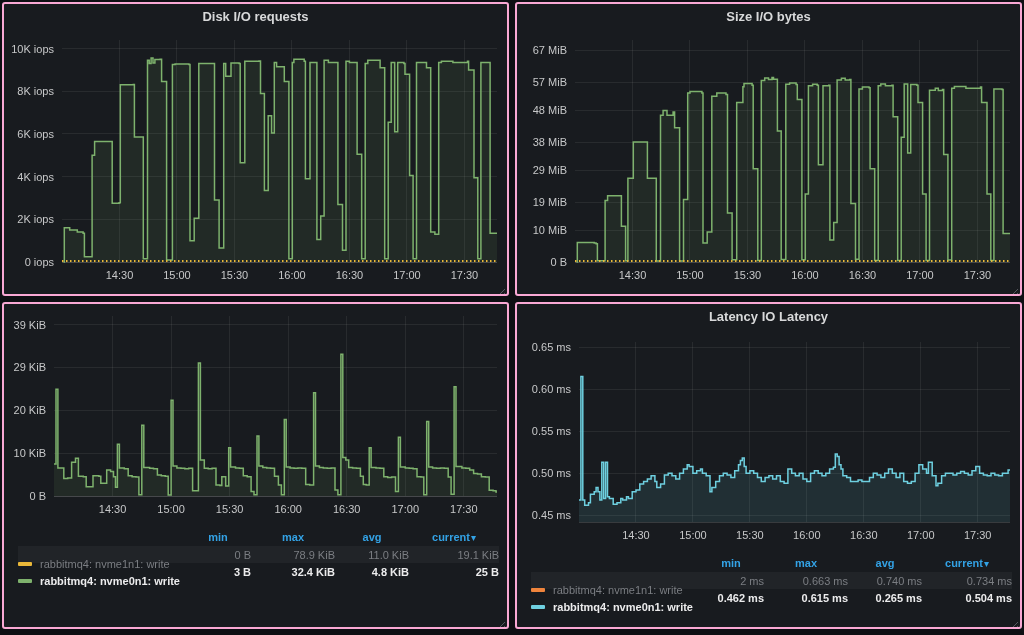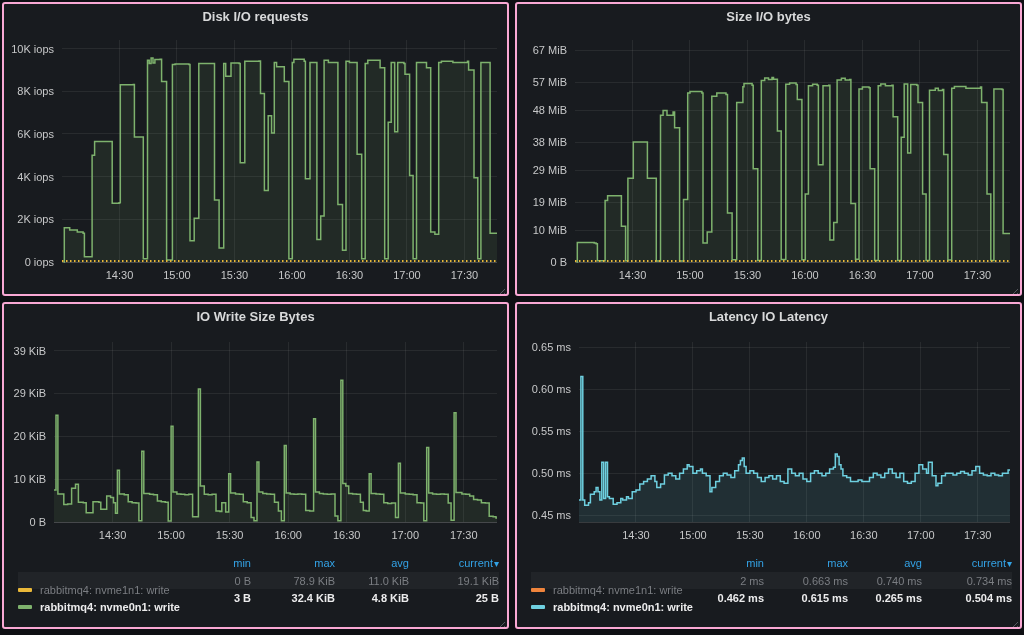--- a/index.html
+++ b/index.html
@@ -40,21 +40,21 @@
   svg text { font-family:"Liberation Sans","DejaVu Sans",sans-serif; }
 
   .legend { flex:0 0 auto; padding:2px 8px 0 14px; font-size:11px; }
   .legend-header, .legend-row {
     display:grid;
     grid-template-columns:1fr 66px 84px 74px 90px;
     align-items:center;
   }
   .legend-header { height:18px; }
   .legend-header .hcell {
-    color:#33a2e5; font-weight:400; text-align:right; cursor:pointer;
+    color:#33a2e5; font-weight:700; text-align:center; cursor:pointer;
   }
   .legend-row { height:17px; }
   .legend-row .vcell { text-align:right; }
   .series-label { display:flex; align-items:center; min-width:0; white-space:nowrap; overflow:hidden; cursor:pointer;margin-top:18px; }
   .swatch {
     display:inline-block; width:14px; height:4px; border-radius:1px;
     margin-right:8px; flex:0 0 auto;
   }
   .row-dim { color:#7b7e83; background:rgba(255,255,255,0.045); }
   .row-bright { color:#ececed; font-weight:700; }
@@ -153,21 +153,20 @@
           <text x="460.42290748898677" y="249" text-anchor="middle" font-size="11" fill="#c7c8c9">17:30</text>
         </svg></div>
     <div class="resize-handle">
       <svg width="10" height="10">
           <path d="M9 2 L2 9 M9 6 L6 9" stroke="#55585e" stroke-width="1" fill="none"></path>
         </svg>
     </div>
   </div>
 
   <div class="panel">
-    <div class="panel-title">IO Write Size Bytes</div>
     <div class="chart chart-bottom"><svg width="505" height="222">
           <g>
             <line x1="50" y1="192" x2="493" y2="192" stroke="rgba(255,255,255,0.07)" shape-rendering="crispEdges"></line>
             <line x1="50" y1="149.10731707317075" x2="493" y2="149.10731707317075" stroke="rgba(255,255,255,0.07)" shape-rendering="crispEdges"></line>
             <line x1="50" y1="106.25853658536586" x2="493" y2="106.25853658536586" stroke="rgba(255,255,255,0.07)" shape-rendering="crispEdges"></line>
             <line x1="50" y1="63.36585365853658" x2="493" y2="63.36585365853658" stroke="rgba(255,255,255,0.07)" shape-rendering="crispEdges"></line>
             <line x1="50" y1="20.5170731707317" x2="493" y2="20.5170731707317" stroke="rgba(255,255,255,0.07)" shape-rendering="crispEdges"></line>
             <line x1="108.54625550660793" y1="12" x2="108.54625550660793" y2="192" stroke="rgba(255,255,255,0.07)" shape-rendering="crispEdges"></line>
             <line x1="167.09251101321587" y1="12" x2="167.09251101321587" y2="192" stroke="rgba(255,255,255,0.07)" shape-rendering="crispEdges"></line>
             <line x1="225.63876651982378" y1="12" x2="225.63876651982378" y2="192" stroke="rgba(255,255,255,0.07)" shape-rendering="crispEdges"></line>

